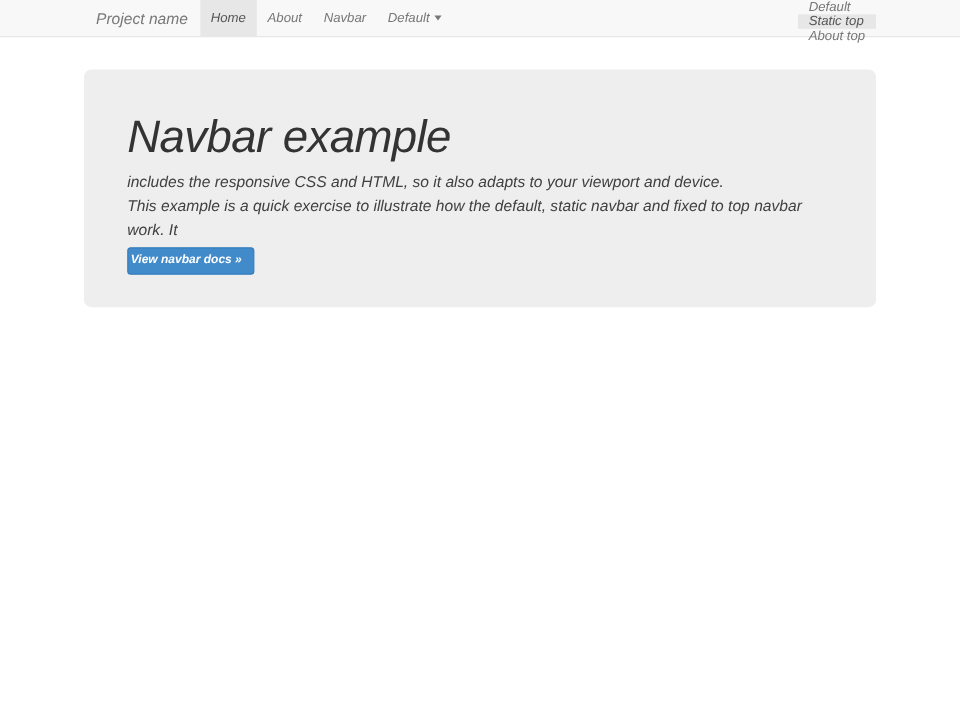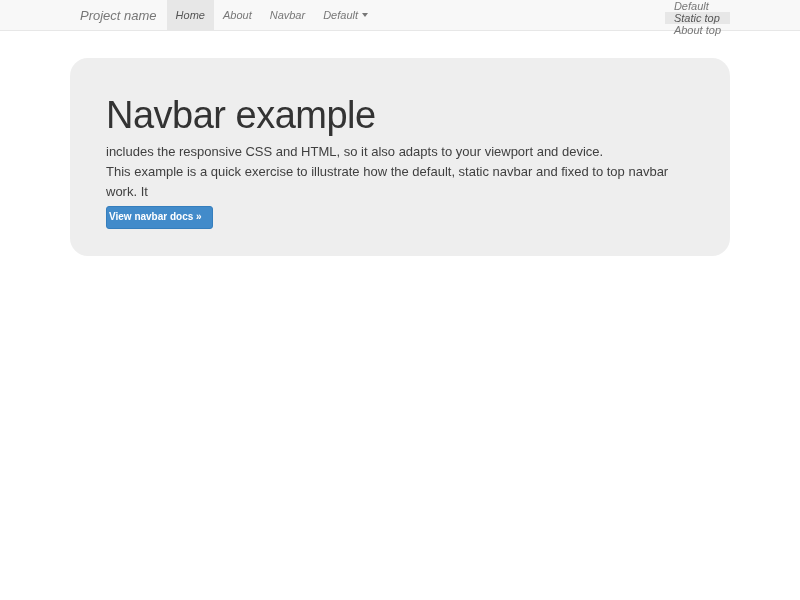--- a/index.html
+++ b/index.html
@@ -60,22 +60,23 @@
     border-top: 4px solid var(--navbar_link, #777777);
   }
   
   .container {
     width: 660px;
     margin: 0 auto;
   }
   .jumbotron {
     margin-top: 27px;
     background: var(--jumbotron_bg, #eeeeee);
-    border-radius: 18px;
+    border-radius: 6px;
     padding: 36px 36px 27px 36px;
+    font-style: italic;
   }
   .jumbotron h1 {
     margin: 0 0 6px 0;
     font-size: 38px;
     line-height: 42px;
     font-weight: 500;
     color: #333333;
     letter-spacing: -0.5px;
   }
   .jumbotron .lead {

